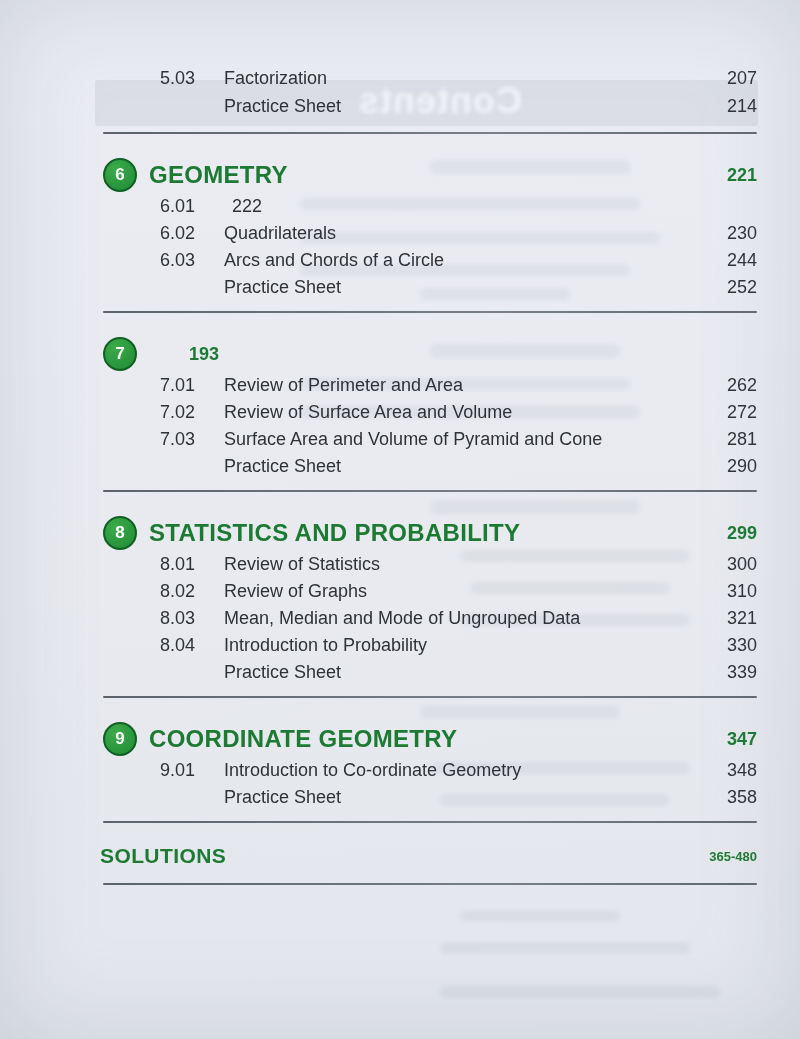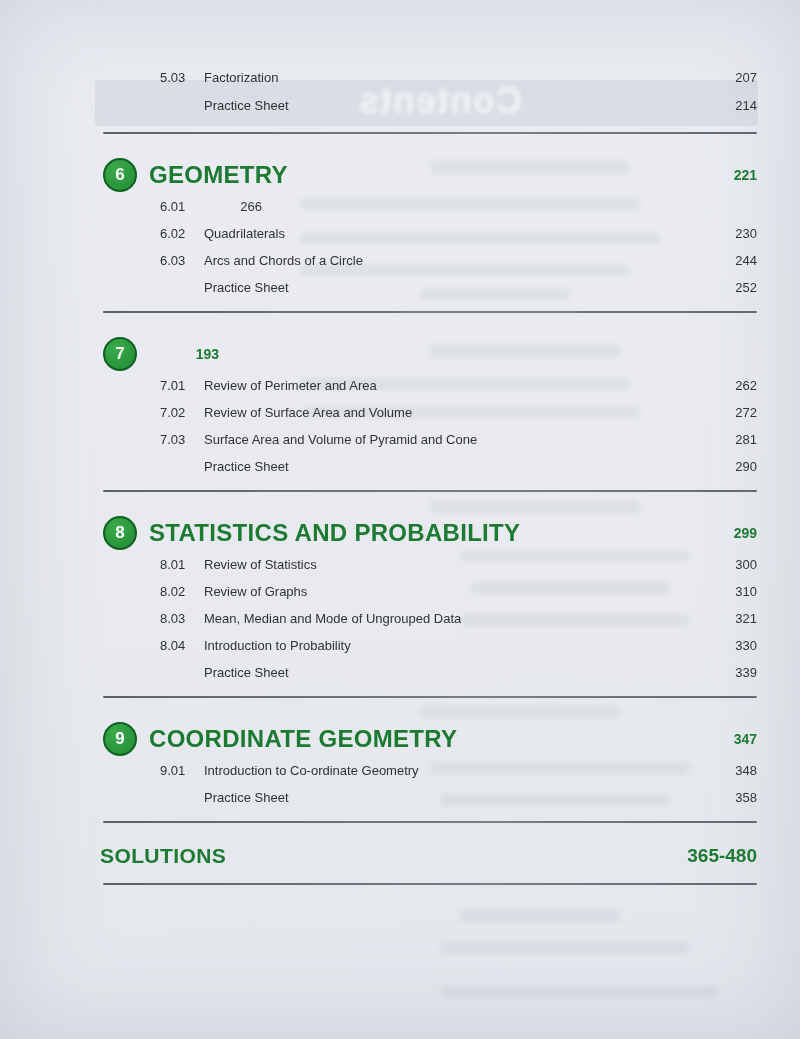--- a/index.html
+++ b/index.html
@@ -62,25 +62,25 @@
     left: 103px; top: 64px;
     width: 654px;
     z-index: 2;
     color: var(--body-text, #2f3236);
   }
   .toc-row {
     display: flex;
     align-items: baseline;
     padding-left: 57px;
     line-height: 27px;
-    font-size: 13px;
+    font-size: 18px;
   }
   .leading .toc-row { line-height: 28px; }
   .row-num   { width: 44px; flex: none; }
-  .row-title { flex: 1; }
+  .row-title { flex: 1; margin-left: 20px; }
   .row-page  { width: 58px; flex: none; text-align: right; }
   .divider {
     height: 2px;
     background: linear-gradient(90deg, rgba(84,91,99,0.95), rgba(84,91,99,0.75) 60%, rgba(84,91,99,0.9));
     border-radius: 1px;
   }
   .divider.after-leading { margin-top: 12px; }
   .divider.after-chapter { margin-top: 10px; }
   .divider.after-solutions { margin-top: 9px; }
   .ch-header {
@@ -105,21 +105,21 @@
   }
   .ch-title {
     flex: 1;
     font-size: 24px;
     font-weight: bold;
     color: var(--heading-green, #1c7a33);
     letter-spacing: 0.3px;
   }
   .ch-page {
     flex: none;
-    font-size: 14px;
+    font-size: 18px;
     font-weight: bold;
     color: var(--heading-green, #1c7a33);
     text-align: right;
     width: 70px;
   }
   .solutions-row {
     display: flex;
     align-items: center;
     justify-content: space-between;
     height: 36px;
@@ -127,21 +127,21 @@
     margin-left: -3px;
     gap: 28px;
   }
   .solutions-title {
     font-size: 21px;
     font-weight: bold;
     color: var(--heading-green, #1c7a33);
     letter-spacing: 0.4px;
   }
   .solutions-page {
-    font-size: 19px;
+    font-size: 13px;
     font-weight: bold;
     color: var(--heading-green, #1c7a33);
     margin-left: 32px;
   }
 </style>
 </head>
 <body>
 
 <div class="page">
 
@@ -184,21 +184,21 @@
     <div>
         <section class="chapter-section">
           <div class="ch-header">
             <span class="badge">6</span>
             <span class="ch-title">GEOMETRY</span>
             <span class="ch-page">221</span>
           </div>
           <div class="ch-items">
             <div class="toc-row">
               <span class="row-num">6.01</span>
-              <span class="row-page">266</span>
+              <span class="row-page">222</span>
             </div>
             <div class="toc-row">
               <span class="row-num">6.02</span>
               <span class="row-title">Quadrilaterals</span>
               <span class="row-page">230</span>
             </div>
             <div class="toc-row">
               <span class="row-num">6.03</span>
               <span class="row-title">Arcs and Chords of a Circle</span>
               <span class="row-page">244</span>

